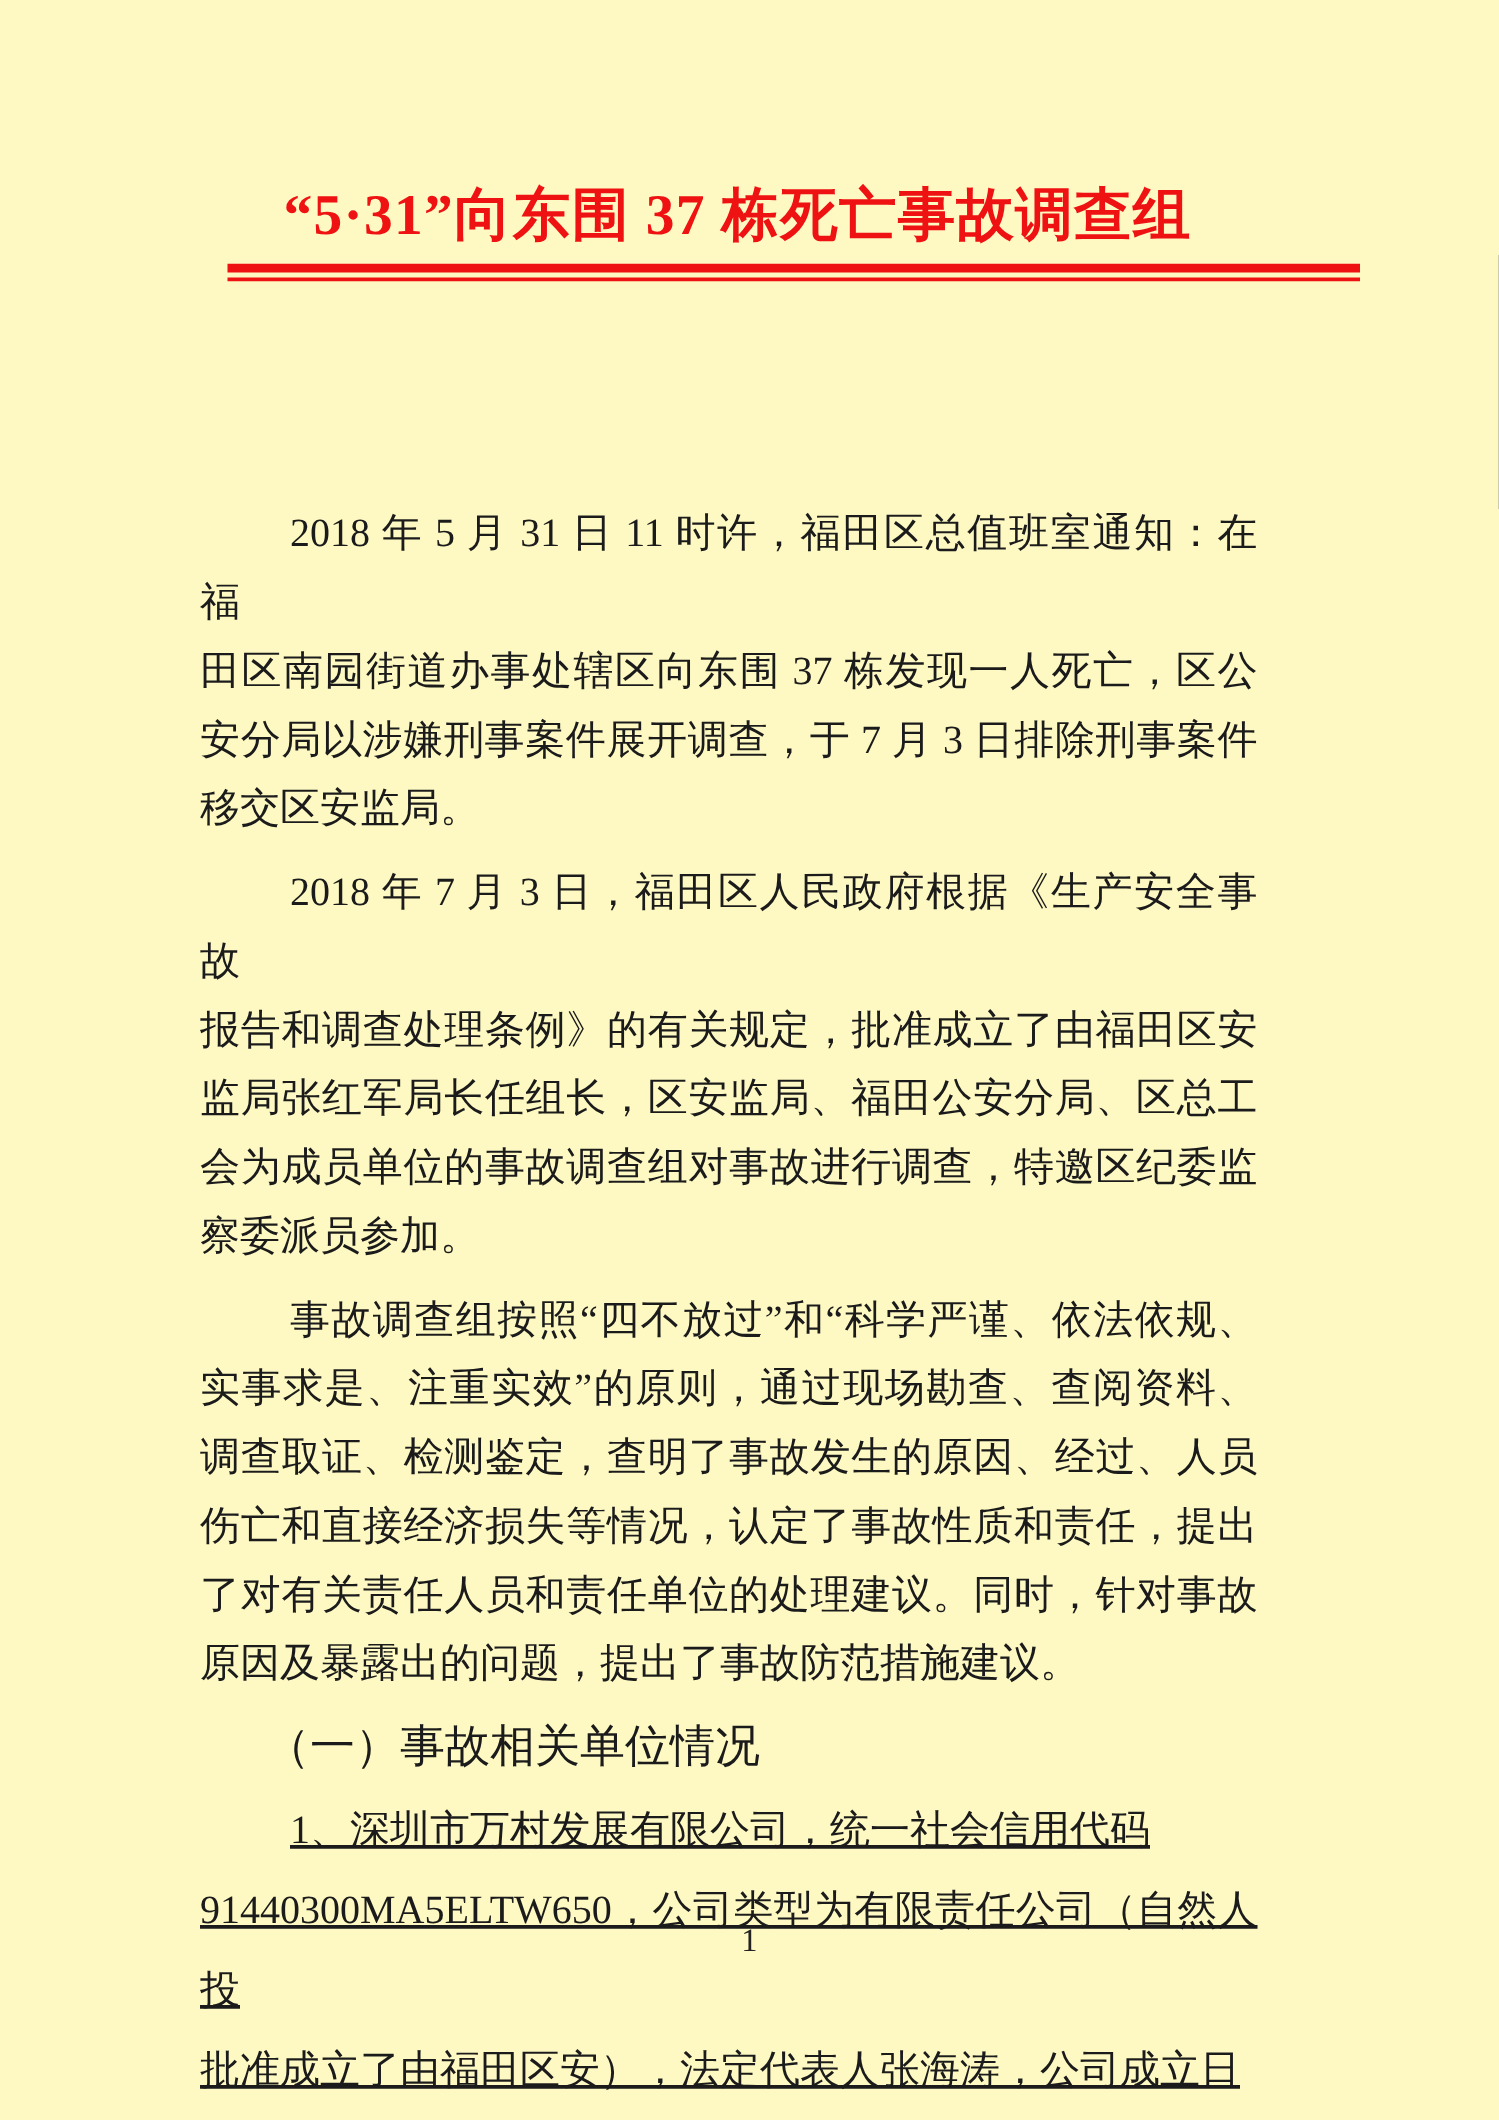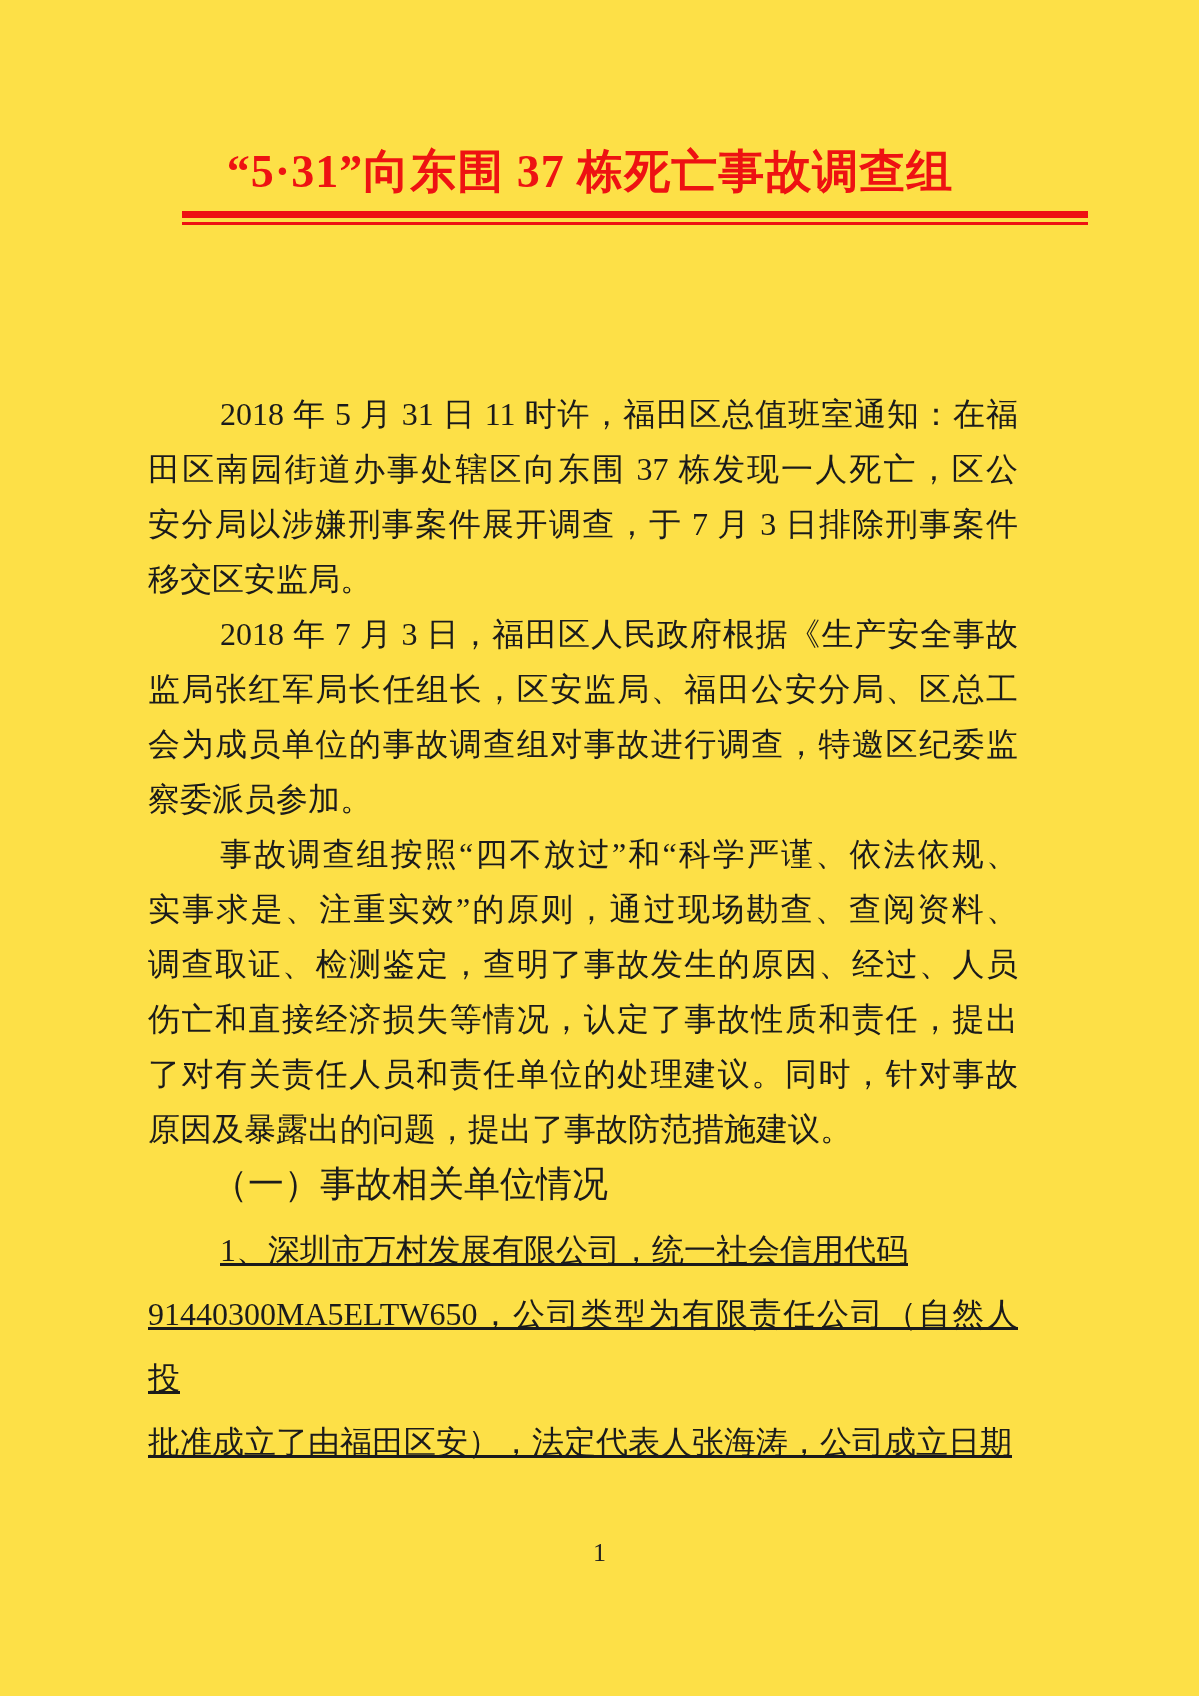--- a/index.html
+++ b/index.html
@@ -1,20 +1,20 @@
 <!DOCTYPE html>
 <html><head>
 <meta charset="utf-8">
 <style>
   html,body { margin:0; padding:0; background:#888; }
   .page {
     position:relative;
     width:1199px; height:1696px;
     margin:0 auto;
-    background:#fde047;
+    background:#fef9c3;
     font-family:"Liberation Serif","DejaVu Serif",serif;
     overflow:hidden;
   }
   
   .banner {
     position:absolute; left:148px; top:144px; width:884px;
     text-align:center;
     color:#ee1212;
     font-size:46px; font-weight:bold; line-height:56px;
     letter-spacing:1px;
@@ -33,21 +33,21 @@
     letter-spacing:1px;
     white-space:nowrap;
   }
 
   
   .bodytext {
     position:absolute; left:148px; top:387px; width:870px;
     font-size:32px; line-height:55px;
     color:#1b1b1b;
   }
-  .para { margin:0; }
+  .para { margin:12px; }
   .line { text-align:justify; }
   .line.j { text-align-last:justify; }
   .line.ind { text-indent:72px; }
   .line.plain { text-align:left; text-align-last:auto; }
 
   .section-heading {
     font-family:"Liberation Sans","DejaVu Sans",sans-serif;
     font-size:34px; line-height:55px; font-weight:700;
     color:#0d0d0d;
     text-indent:74px;
@@ -86,20 +86,21 @@
 
     <div class="para">
       <div class="line j ind">2018 年 5 月 31 日 11 时许，福田区总值班室通知：在福</div>
       <div class="line j">田区南园街道办事处辖区向东围 37 栋发现一人死亡，区公</div>
       <div class="line j">安分局以涉嫌刑事案件展开调查，于 7 月 3 日排除刑事案件</div>
       <div class="line plain">移交区安监局。</div>
     </div>
 
     <div class="para">
       <div class="line j ind">2018 年 7 月 3 日，福田区人民政府根据《生产安全事故</div>
+      <div class="line j">报告和调查处理条例》的有关规定，批准成立了由福田区安</div>
       <div class="line j">监局张红军局长任组长，区安监局、福田公安分局、区总工</div>
       <div class="line j">会为成员单位的事故调查组对事故进行调查，特邀区纪委监</div>
       <div class="line plain">察委派员参加。</div>
     </div>
 
     <div class="para">
       <div class="line j ind">事故调查组按照“四不放过”和“科学严谨、依法依规、</div>
       <div class="line j">实事求是、注重实效”的原则，通过现场勘查、查阅资料、</div>
       <div class="line j">调查取证、检测鉴定，查明了事故发生的原因、经过、人员</div>
       <div class="line j">伤亡和直接经济损失等情况，认定了事故性质和责任，提出</div>

